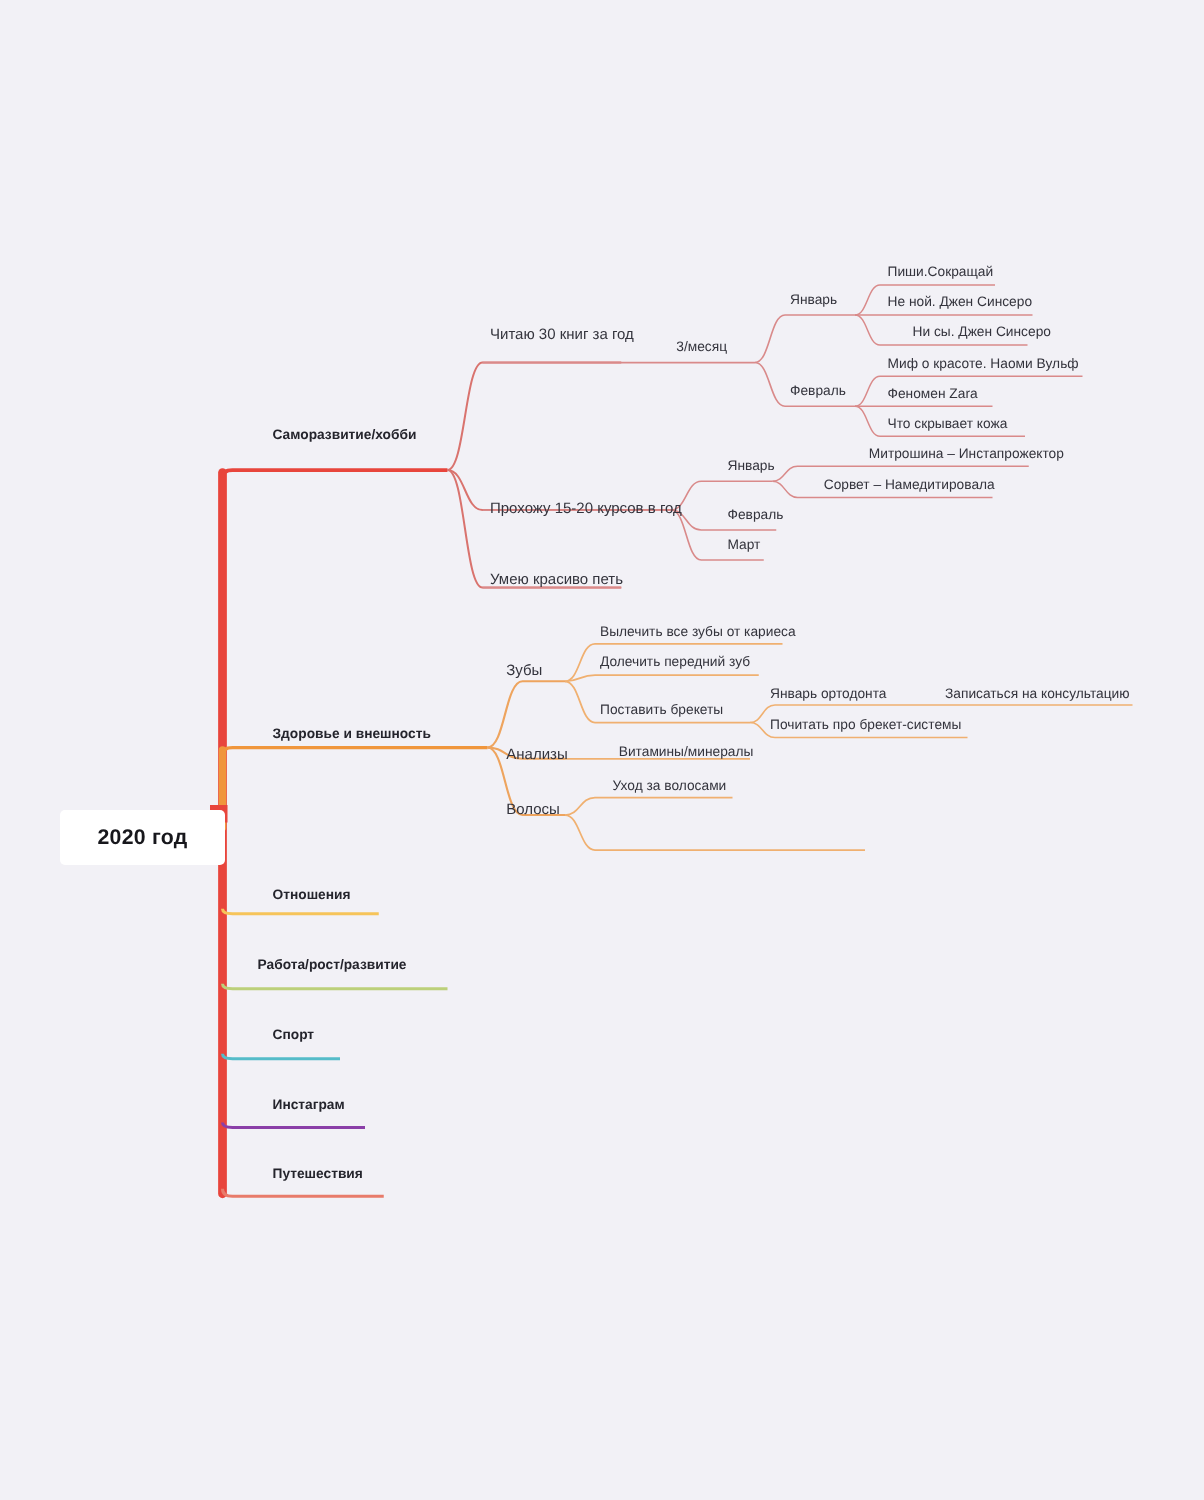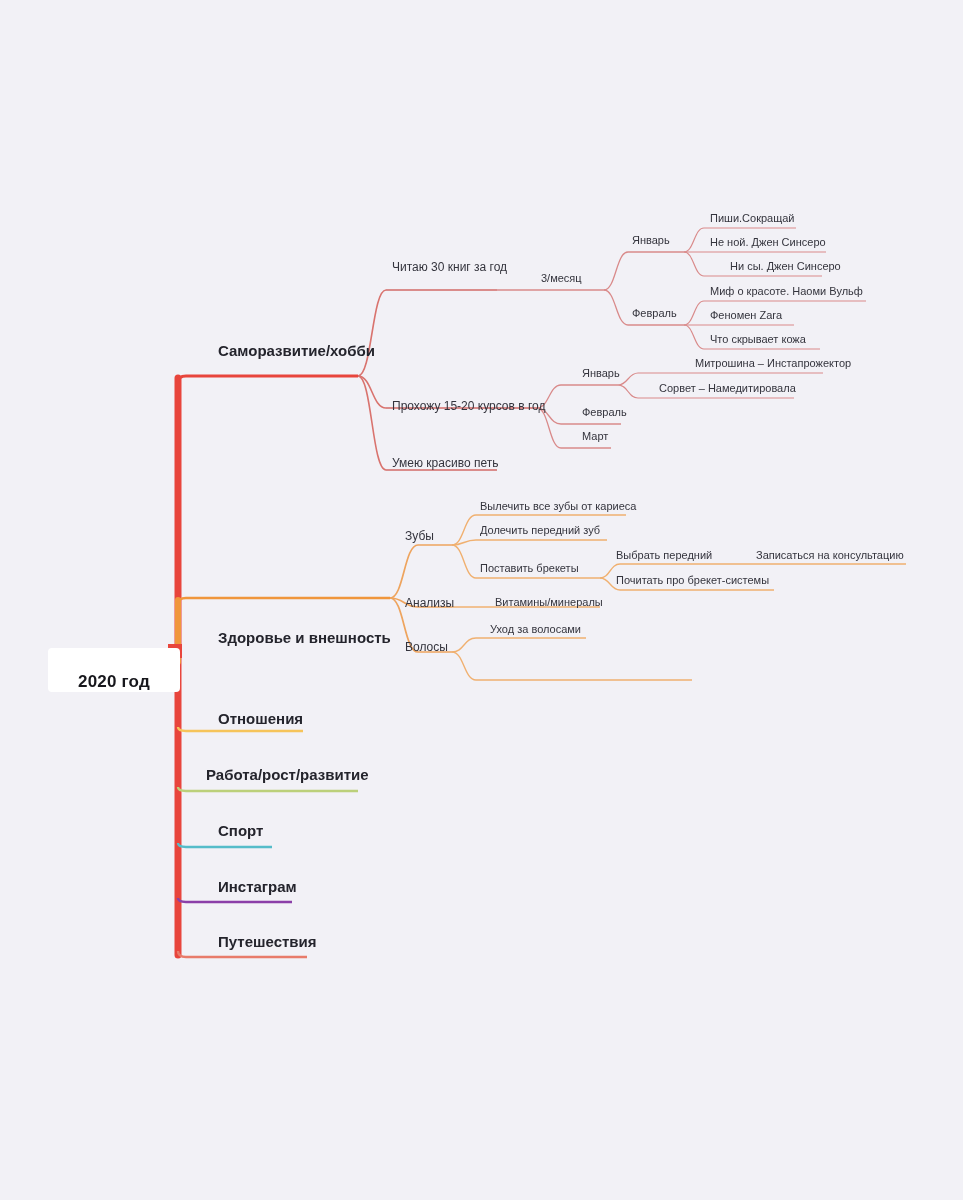--- a/index.html
+++ b/index.html
@@ -32,33 +32,33 @@
   
   #root-node {
     position: absolute;
     left: 48px;
     top: 648px;
     width: 132px;
     height: 44px;
     background: #ffffff;
     border-radius: 4px;
     display: flex;
-    align-items: flex-end;
+    align-items: center;
     justify-content: center;
   }
   #root-node .root-label {
     font-size: 17px;
     font-weight: 700;
     color: #17171c;
     letter-spacing: 0.2px;
   }
 
   
   .lvl1 {
-    font-size: 15px;
+    font-size: 11px;
     font-weight: 700;
     color: #24242c;
   }
   
   .lvl2 {
     font-size: 12px;
     color: #34343d;
   }
   
   .lvl3 {
@@ -138,21 +138,21 @@
     <path d="M178,843 Q178,847 186,847 L272,847" stroke="#55bcc9" stroke-width="2.4" fill="none"></path>
     <path d="M178,898 Q178,902 186,902 L292,902" stroke="#8b3fa8" stroke-width="2.4" fill="none"></path>
   </svg>
 
   <div id="root-node">
     <span class="root-label">2020 год</span>
   </div>
 
   <div class="node lvl1" style="left:218px; top:342px;">Саморазвитие/хобби</div>
 
-  <div class="node lvl1" style="left:218px; top:581px;margin-top:48px;">Здоровье и внешность</div>
+  <div class="node lvl1" style="left:218px; top:581px;">Здоровье и внешность</div>
 
   <div class="node lvl1" style="left:218px; top:710px;">Отношения</div>
 
   <div class="node lvl1" style="left:206px; top:766px;">Работа/рост/развитие</div>
 
   <div class="node lvl1" style="left:218px; top:822px;">Спорт</div>
 
   <div class="node lvl1" style="left:218px; top:878px;">Инстаграм</div>
 
   <div class="node lvl1" style="left:218px; top:933px;">Путешествия</div>
@@ -185,21 +185,21 @@
   <div class="node lvl2" style="left:392px; top:456px;">Умею красиво петь</div>
 
   <div class="node lvl2" style="left:405px; top:529px;">Зубы</div>
   <div class="node lvl2" style="left:405px; top:596px;">Анализы</div>
   <div class="node lvl2" style="left:405px; top:640px;">Волосы</div>
 
   <div class="node lvl3" style="left:480px; top:500px;">Вылечить все зубы от кариеса</div>
   <div class="node lvl3" style="left:480px; top:524px;">Долечить передний зуб</div>
   <div class="node lvl3" style="left:480px; top:562px;">Поставить брекеты</div>
 
-  <div class="node lvl4" style="left:616px; top:549px;">Выбрать передний</div>
+  <div class="node lvl4" style="left:616px; top:549px;">Январь ортодонта</div>
   <div class="node lvl4" style="left:756px; top:549px;">Записаться на консультацию</div>
   <div class="node lvl4" style="left:616px; top:574px;">Почитать про брекет-системы</div>
 
   <div class="node lvl3" style="left:495px; top:596px;">Витамины/минералы</div>
 
   <div class="node lvl3" style="left:490px; top:623px;">Уход за волосами</div>
 
 </div>
 
 </body></html>

